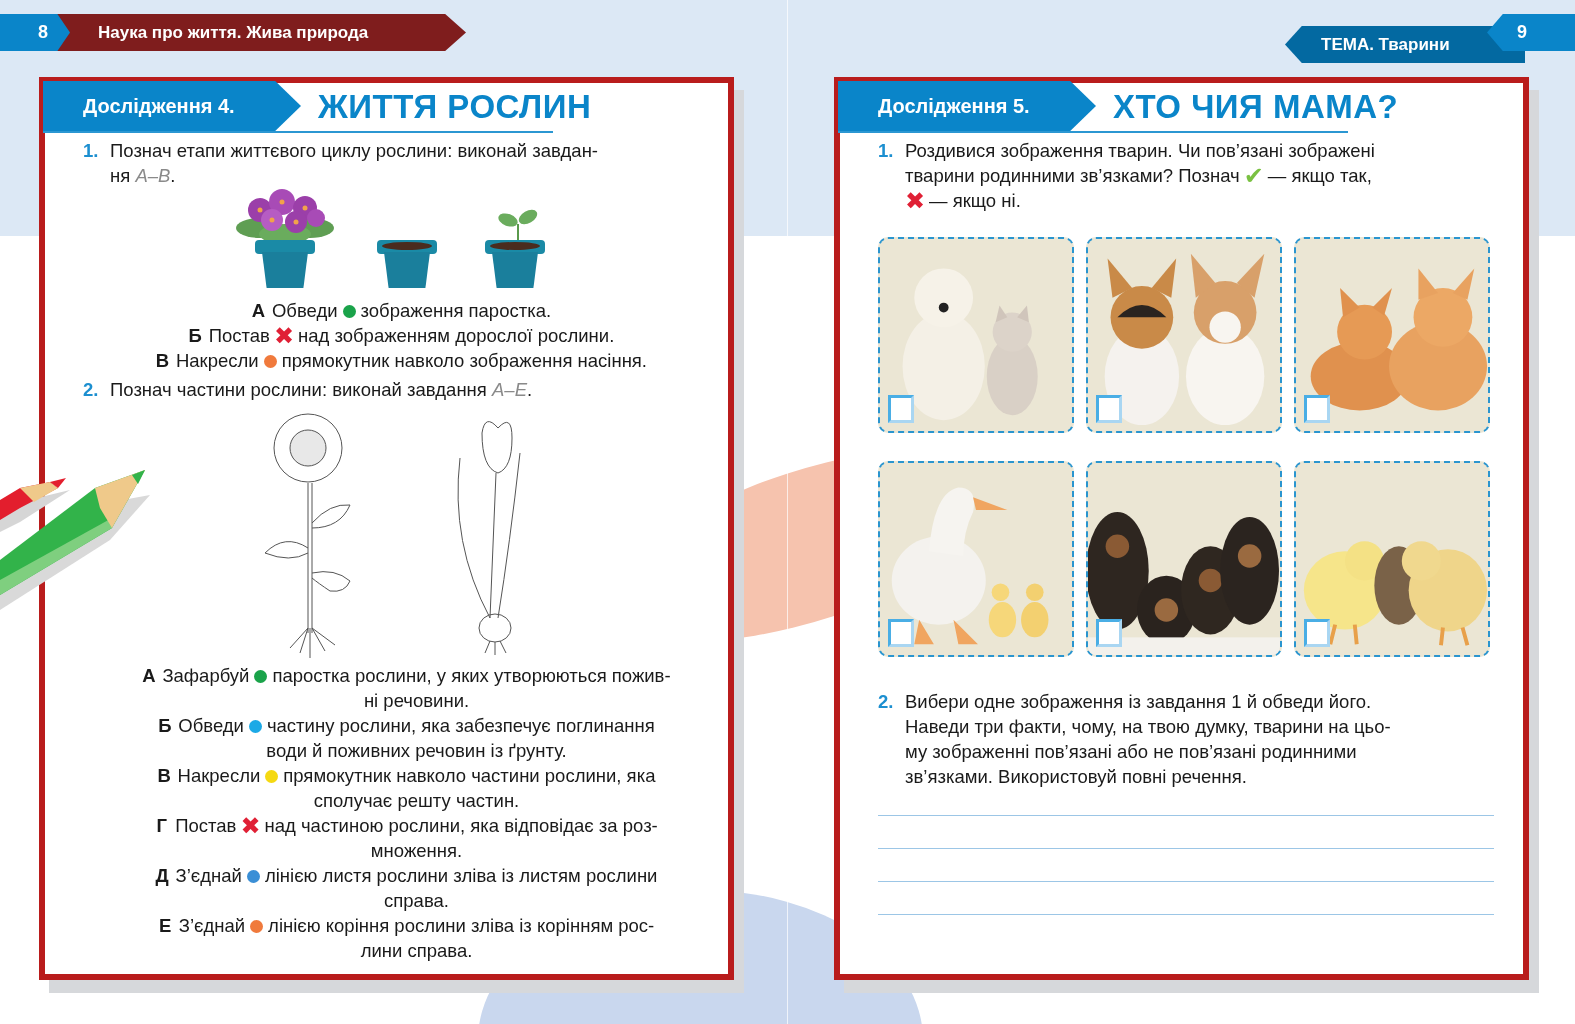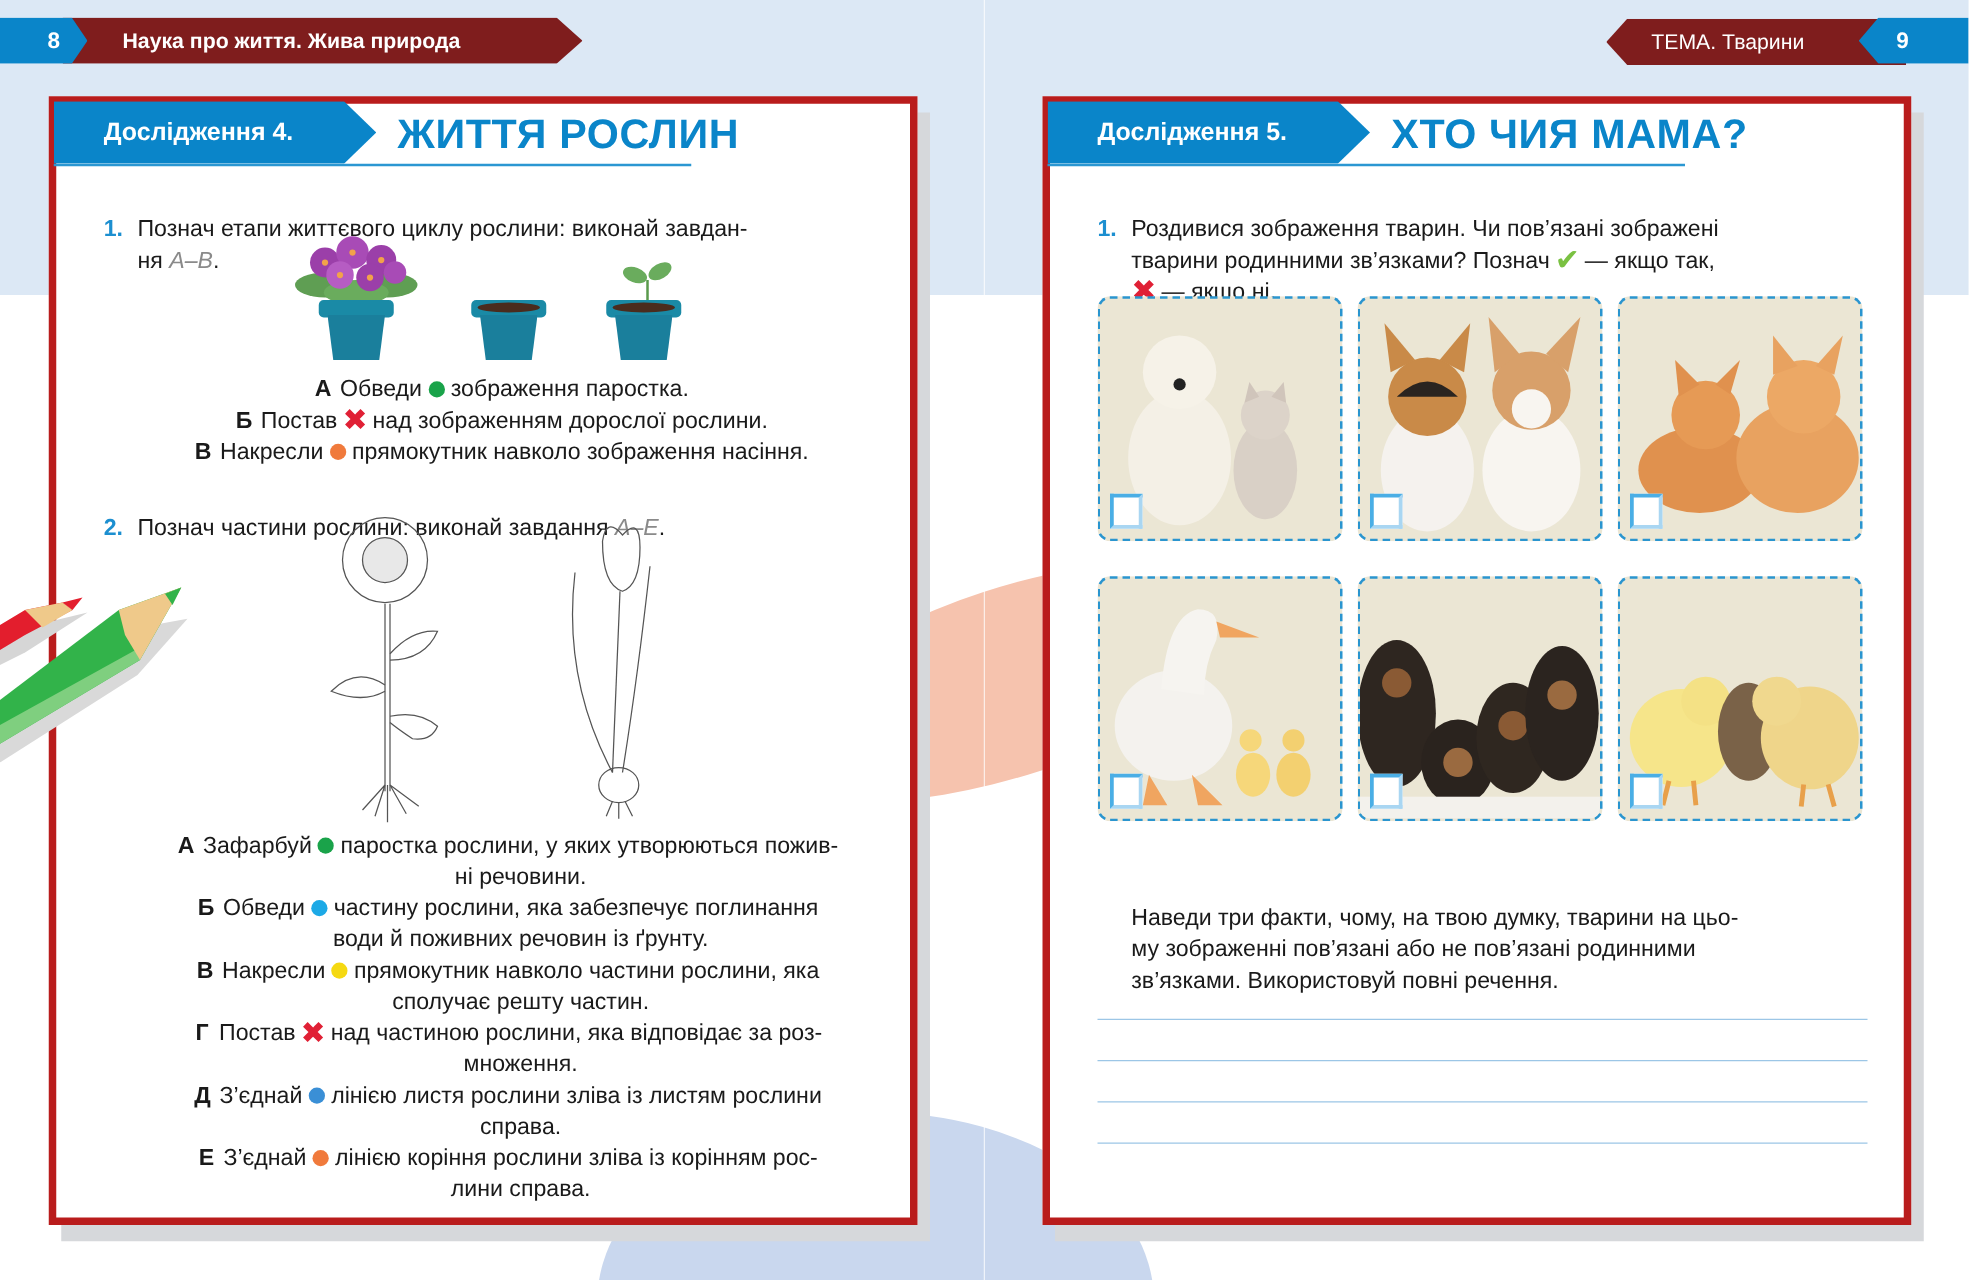--- a/index.html
+++ b/index.html
@@ -9,37 +9,37 @@
   .bg-top { position: absolute; left: 0; top: 0; width: 1575px; height: 236px; background: #dce8f5; }
   .spine { position: absolute; left: 787px; top: 0; width: 1px; height: 1024px; background: rgba(255,255,255,0.7); z-index: 1; }
   .blob-peach { position: absolute; left: 600px; top: 470px; width: 420px; height: 150px; background: #f6c3ae; border-radius: 50%; transform: rotate(-18deg); }
   .blob-blue { position: absolute; left: 478px; top: 890px; width: 445px; height: 300px; background: #c9d7ee; border-radius: 50%; }
 
   
   .rh-left { position: absolute; left: 0; top: 14px; height: 37px; }
   .rh-left .num { position: absolute; left: 0; top: 0; width: 70px; height: 37px; background: #0a85c9; color: #fff; font-weight: bold; font-size: 18px; line-height: 37px; padding-left: 38px; clip-path: polygon(0 0, 82% 0, 100% 50%, 82% 100%, 0 100%); z-index: 2; }
   .rh-left .title { position: absolute; left: 50px; top: 0; width: 416px; height: 37px; background: #7f1d1d; color: #fff; font-weight: bold; font-size: 17px; line-height: 37px; padding-left: 48px; clip-path: polygon(0 0, 95% 0, 100% 50%, 95% 100%, 0 100%); }
   .rh-right { position: absolute; right: 0; top: 14px; height: 37px; }
-  .rh-right .title { position: absolute; right: 50px; top: 1px; width: 240px; height: 37px; background: #7f1d1d; color: #fff; font-weight: normal; font-size: 17px; line-height: 37px; padding-left: 36px; clip-path: polygon(7% 0, 100% 0, 100% 100%, 7% 100%, 0 50%); }
+  .rh-right .title { position: absolute; right: 50px; top: 12px; width: 240px; height: 37px; background: #0369a1; color: #fff; font-weight: bold; font-size: 17px; line-height: 37px; padding-left: 36px; clip-path: polygon(7% 0, 100% 0, 100% 100%, 7% 100%, 0 50%); }
   .rh-right .num { position: absolute; right: 0; top: 0; width: 88px; height: 37px; background: #0a85c9; color: #fff; font-weight: bold; font-size: 18px; line-height: 37px; padding-left: 30px; clip-path: polygon(18% 0, 100% 0, 100% 100%, 18% 100%, 0 50%); z-index: 2; }
 
   
   .panel-shadow { position: absolute; background: #d6d8db; }
   .panel { position: absolute; background: #fff; border: 6px solid #b91c1c; }
   .panel.left { left: 39px; top: 77px; width: 695px; height: 903px; }
   .panel.right { left: 834px; top: 77px; width: 695px; height: 903px; }
   .ps-left { left: 49px; top: 90px; width: 695px; height: 903px; }
   .ps-right { left: 844px; top: 90px; width: 695px; height: 903px; }
 
   .panel-head { position: relative; height: 48px; }
   .panel-head .tag { position: absolute; left: -2px; top: -2px; width: 258px; height: 50px; background: #0a85c9; color: #fff; font-weight: bold; font-size: 20px; line-height: 50px; padding-left: 40px; clip-path: polygon(0 0, 90% 0, 100% 50%, 90% 100%, 0 100%); }
   .panel-head .heading { position: absolute; left: 273px; top: 0; height: 48px; line-height: 48px; color: #0a85c9; font-weight: bold; font-size: 33px; letter-spacing: 0.5px; }
   .panel-head .underline { position: absolute; left: -2px; bottom: -2px; width: 510px; height: 2px; background: #2b97d2; }
 
-  .task { position: absolute; font-size: 18.5px; line-height: 25px; margin-top: 32px; }
+  .task { position: absolute; font-size: 18.5px; line-height: 25px; }
   .task .n { color: #1c8fd0; font-weight: bold; display: inline-block; width: 27px; }
   .task .ital { color: #8a8a8a; font-style: italic; }
   .sub { position: absolute; font-size: 18.5px; line-height: 25px; text-align: center; }
   .sub .l { font-weight: bold; display: inline-block; width: 27px; }
   .indent { padding-left: 27px; }
 
   .dot { display: inline-block; width: 13px; height: 13px; border-radius: 50%; vertical-align: -1px; margin: 0 5px; }
   .xmark { display: inline-block; color: #e02035; font-weight: bold; font-size: 24px; line-height: 20px; vertical-align: -2px; margin: 0 4px; }
   .check { display: inline-block; color: #7ac142; font-weight: bold; font-size: 24px; line-height: 20px; vertical-align: -2px; margin: 0 4px; }
 
@@ -283,20 +283,21 @@
         <ellipse cx="105" cy="125" rx="25" ry="40" fill="#7a6248"></ellipse>
         <ellipse cx="155" cy="130" rx="40" ry="42" fill="#efd58a"></ellipse>
         <circle cx="128" cy="100" r="20" fill="#f0d88e"></circle>
         <path d="M40 165 L35 185 M60 165 L62 185 M150 168 L148 186 M170 168 L175 186" stroke="#e8a04a" stroke-width="4"></path>
       </svg>
       <div class="cb"></div>
     </div>
   </div>
 
   <div class="task" style="left:38px;top:606px;width:640px;">
+    <div><span class="n">2.</span><span>Вибери одне зображення із завдання 1 й обведи його.</span></div>
     <div class="indent">Наведи три факти, чому, на твою думку, тварини на цьо-</div>
     <div class="indent">му зображенні пов’язані або не пов’язані родинними</div>
     <div class="indent">зв’язками. Використовуй повні речення.</div>
   </div>
 
   <div class="lines">
     <div class="wline"></div>
     <div class="wline"></div>
     <div class="wline"></div>
     <div class="wline"></div>

